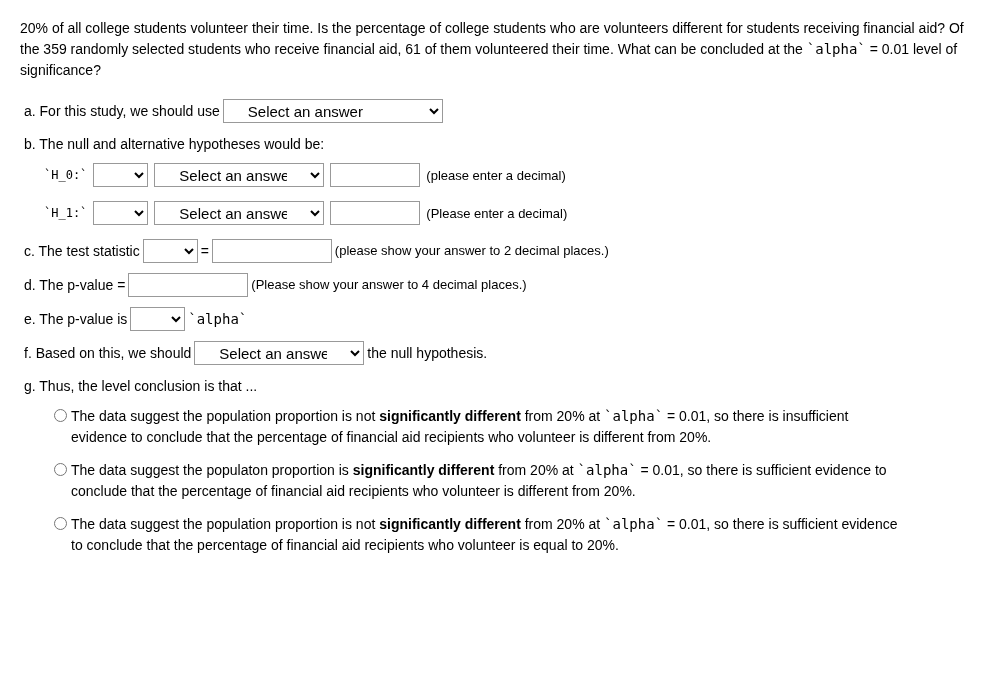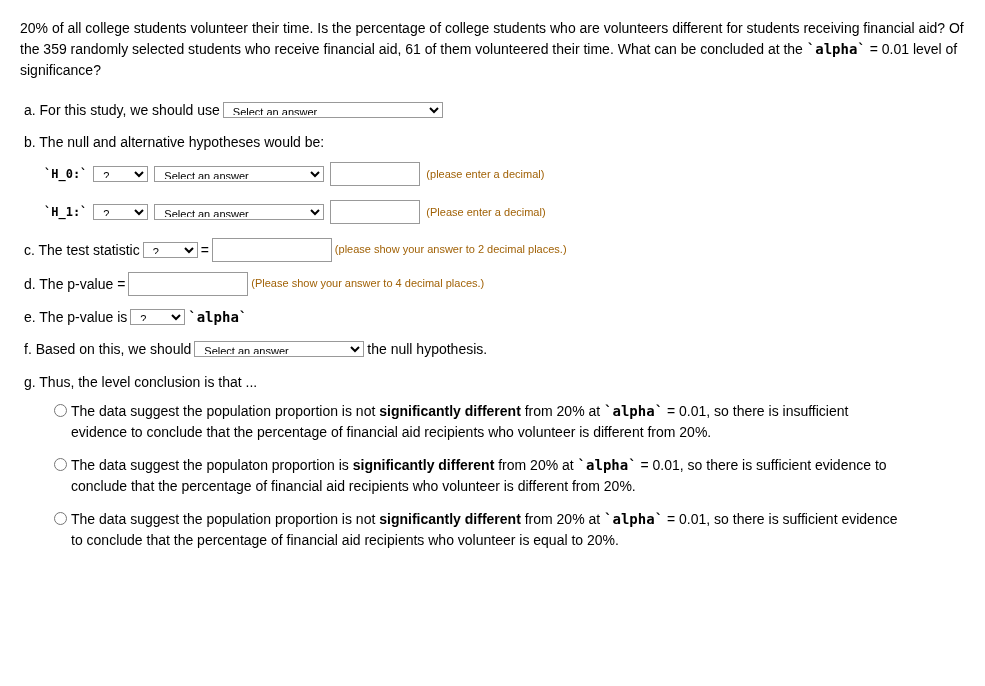--- a/index.html
+++ b/index.html
@@ -13,25 +13,25 @@
       min-height: 686px;
     }
     .intro-text {
       line-height: 1.5;
       margin-bottom: 18px;
     }
     .section {
       margin-bottom: 10px;
     }
     select {
-      font-size: 11px;
-      padding: 2px 5px;
+      font-size: 15px;
+      padding: 2px 20px;
       border: 1px solid #999;
       background: #fff;
-      height: 16px;
+      height: 24px;
     }
     input[type="text"] {
       font-size: 13px;
       border: 1px solid #999;
       padding: 2px 4px;
       height: 24px;
       width: 120px;
     }
     input[type="text"].narrow {
       width: 90px;
@@ -46,22 +46,22 @@
       align-items: center;
       gap: 6px;
       margin-bottom: 14px;
     }
     .hyp-label {
       font-family: monospace;
       font-size: 12px;
       min-width: 40px;
     }
     .hint-text {
-      font-size: 11px;
-      color: #a16207;
+      font-size: 13px;
+      color: #000000;
     }
     .parts-block {
       margin-left: 4px;
     }
     .part-row {
       display: flex;
       align-items: center;
       flex-wrap: wrap;
       gap: 3px;
       margin-bottom: 8px;
@@ -83,21 +83,20 @@
     }
     .radio-text {
       line-height: 1.5;
       max-width: 830px;
     }
     .radio-text strong {
       font-weight: bold;
     }
     .backtick {
       font-family: monospace;
-      font-weight: bold;
     }
     .select-answer-wide {
       width: 220px;
     }
     .select-small {
       width: 55px;
     }
     .select-medium {
       width: 170px;
     }

